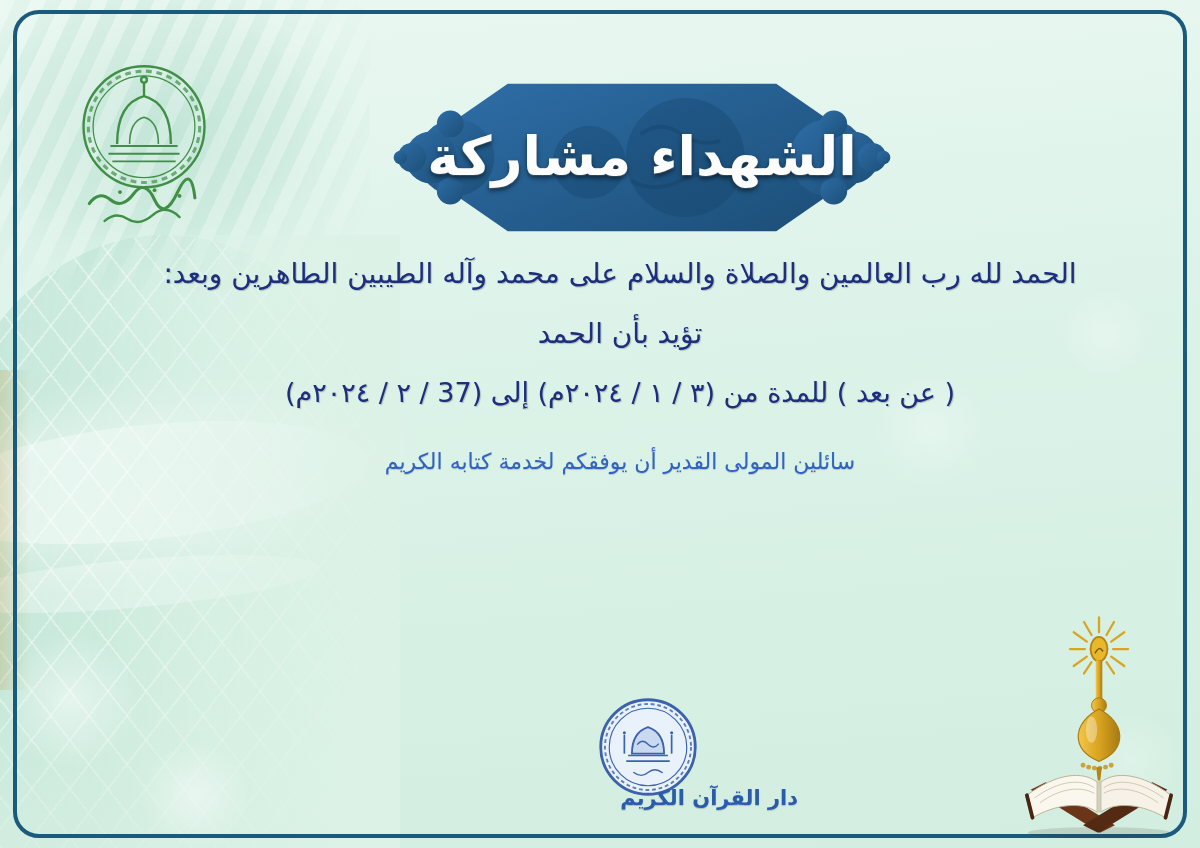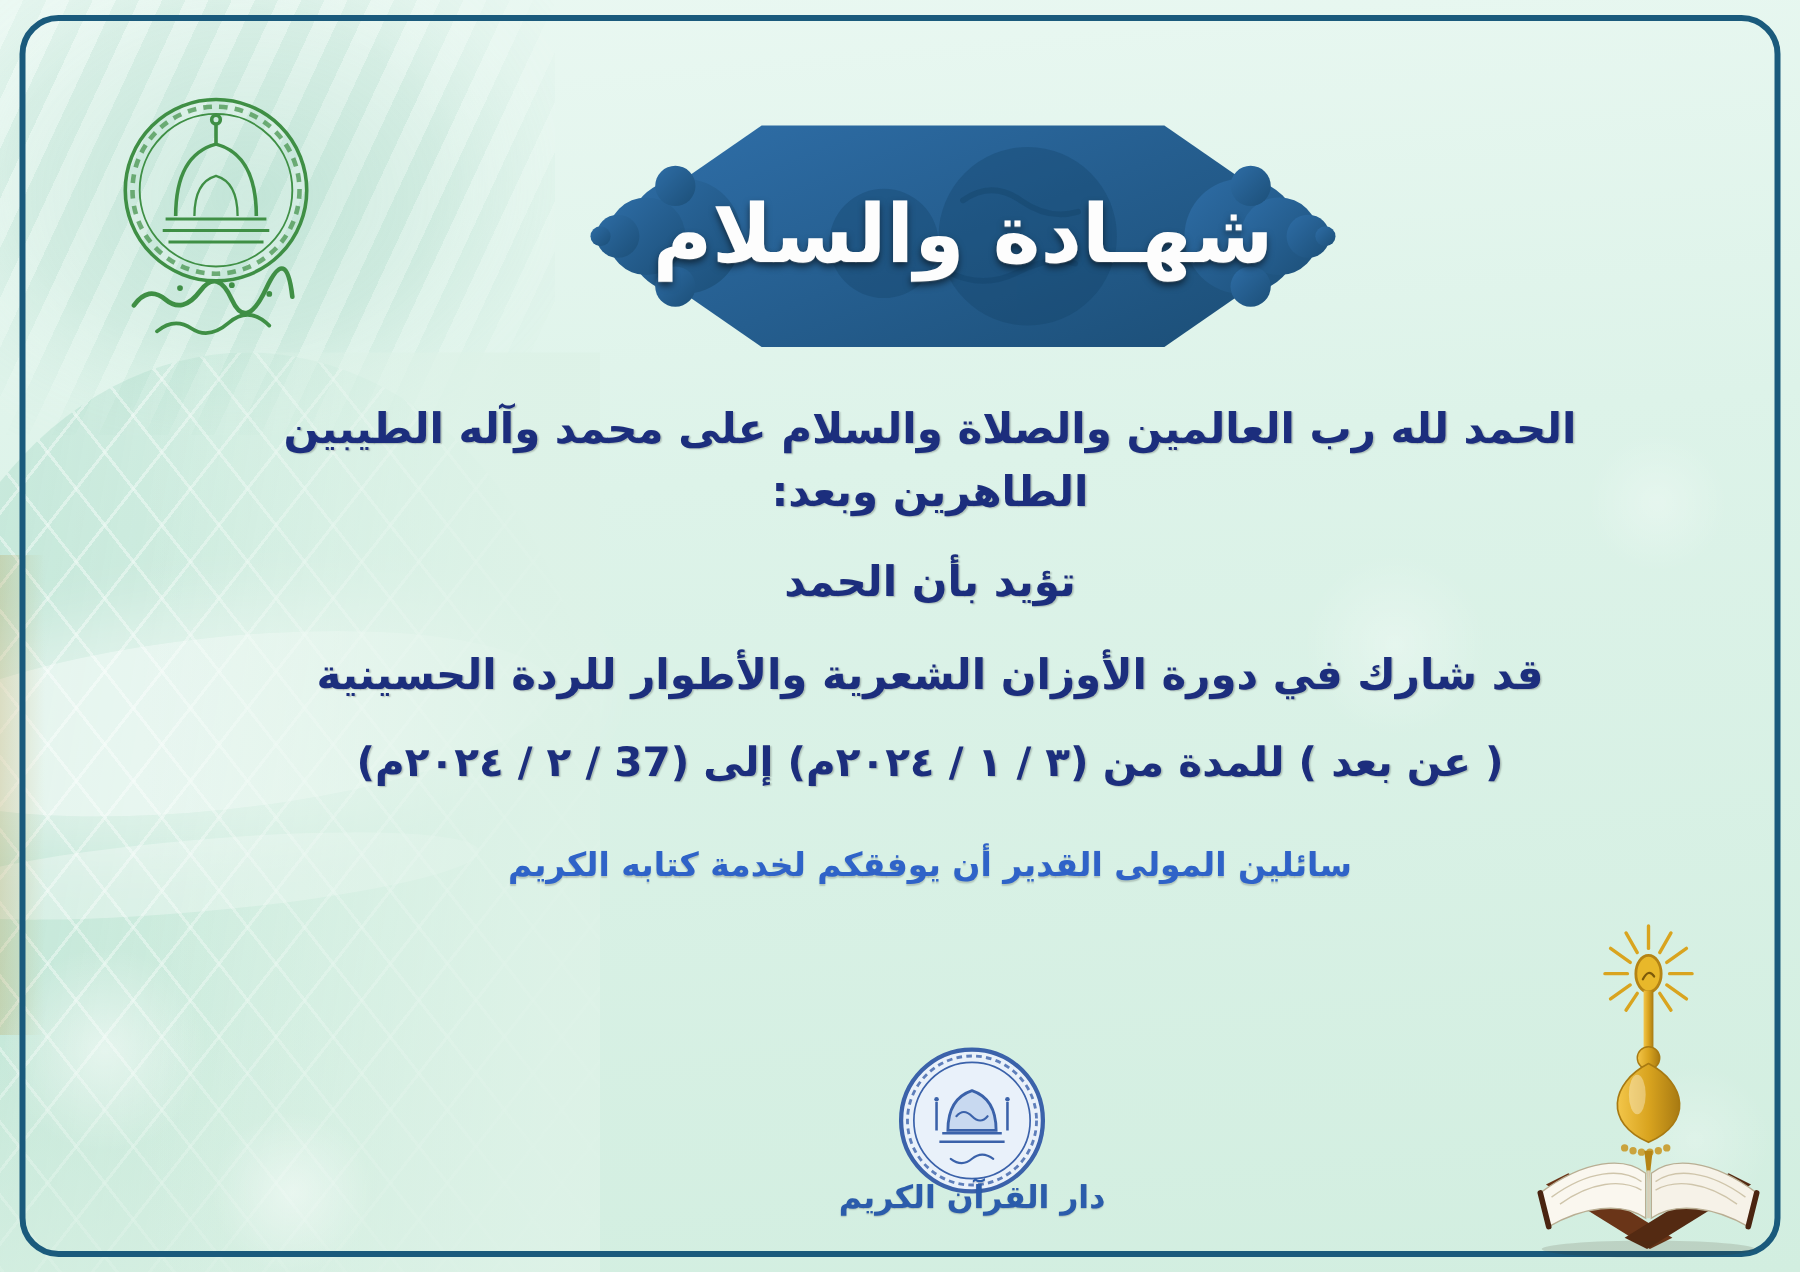--- a/index.html
+++ b/index.html
@@ -42,35 +42,35 @@
   
   .frame{position:absolute;top:10px;left:13px;right:13px;bottom:10px;
     border:4px solid #1a5a7c;border-radius:26px;pointer-events:none;}
   
   .banner{position:absolute;left:392px;top:76px;width:500px;height:170px;}
   .banner-title{position:absolute;left:0;right:0;top:47%;transform:translateY(-50%);
     text-align:center;font-size:54px;font-weight:800;color:#fdfdfd;
     text-shadow:0 3px 5px rgba(0,0,0,.55), 0 1px 0 rgba(255,255,255,.25);}
   
   .content{position:absolute;top:253px;left:150px;width:940px;text-align:center;color:#1c2e7d;}
-  .content p{margin:12px;font-size:28px;font-weight:700;line-height:42px;
+  .content p{margin:0;font-size:28px;font-weight:400;line-height:42px;
     text-shadow:1px 1px 1px rgba(0,0,0,.22);}
   .p-issuer{margin-top:26px !important;}
   .p-certify{margin-top:18px !important;}
   .p-participation{margin-top:20px !important;}
   .p-duration{margin-top:17px !important;font-size:27px !important;}
   .p-prayer{margin-top:32px !important;font-size:22px !important;line-height:32px !important;
     color:#2f63c8;font-weight:700;text-shadow:0 1px 1px rgba(0,0,0,.18) !important;}
   .name-box{margin:10px auto 0;width:400px;height:54px;line-height:54px;border-radius:10px;
     border:2px solid #585858;font-size:29px;font-weight:800;color:#141f66;
     background:linear-gradient(180deg,#f3f8fe 0%,#dbe7fa 45%,#bfd2f3 100%);
     box-shadow:0 2px 4px rgba(0,0,0,.18);text-shadow:1px 1px 1px rgba(0,0,0,.25);}
   
   .seal{position:absolute;left:596px;top:695px;width:104px;height:104px;}
-  .footer-org{position:absolute;left:498px;top:786px;width:300px;text-align:center;
+  .footer-org{position:absolute;left:498px;top:786px;width:300px;
     font-size:21px;font-weight:800;color:#2b5cab;text-shadow:0 1px 1px rgba(0,0,0,.2);}
   .green-emblem{position:absolute;left:58px;top:50px;width:172px;height:192px;}
   .quran{position:absolute;right:12px;bottom:2px;width:178px;height:242px;}
 </style>
 </head>
 <body>
 
 <div class="certificate">
 
   <div class="tl-tint"></div>
@@ -108,21 +108,21 @@
       </g>
       <g fill="#123f63" opacity=".30">
         <circle cx="305" cy="85" r="62"></circle>
           <circle cx="205" cy="90" r="38"></circle>
       </g>
       <g stroke="#123f63" stroke-width="4" fill="none" opacity=".35" stroke-linecap="round">
         <path d="M260,60 q20,-14 40,0 t40,8"></path>
         <path d="M250,110 q24,12 48,0 t40,-6"></path>
       </g>
     </svg>
-    <div class="banner-title">شهـادة والسلام</div>
+    <div class="banner-title">الشهداء مشاركة</div>
   </div>
 
   <svg class="green-emblem" viewBox="0 0 170 200" aria-hidden="true">
     <g stroke="#3f8f45" fill="none" stroke-width="2.5">
       <circle cx="85" cy="80" r="63"></circle>
       <circle cx="85" cy="80" r="53" stroke-width="1.3"></circle>
       <circle cx="85" cy="80" r="58" stroke-width="3.2" stroke-dasharray="6 5" opacity=".7"></circle>
       <path d="M57,98 C57,64 70,52 85,48 C100,52 113,64 113,98"></path>
       <path d="M70,98 C70,78 78,72 85,70 C92,72 100,78 100,98" stroke-width="1.6"></path>
       <line x1="85" y1="48" x2="85" y2="34"></line>
@@ -136,21 +136,20 @@
     <g fill="#3f8f45">
       <circle cx="60" cy="148" r="2"></circle>
         <circle cx="96" cy="146" r="2"></circle>
         <circle cx="122" cy="152" r="2"></circle>
     </g>
   </svg>
 
   <div class="content">
     <p>الحمد لله رب العالمين والصلاة والسلام على محمد وآله الطيبين الطاهرين وبعد:</p>
     <p class="p-certify">تؤيد بأن الحمد</p>
-    <p class="p-participation">قد شارك في دورة الأوزان الشعرية والأطوار للردة الحسينية</p>
     <p class="p-duration">( عن بعد ) للمدة من (٣ / ١ / ٢٠٢٤م) إلى (37 / ٢ / ٢٠٢٤م)</p>
     <p class="p-prayer">سائلين المولى القدير أن يوفقكم لخدمة كتابه الكريم</p>
   </div>
 
   <svg class="seal" viewBox="0 0 110 110" aria-hidden="true">
     <circle cx="55" cy="55" r="50" fill="#e9f1fa" stroke="#3b62aa" stroke-width="3"></circle>
     <circle cx="55" cy="55" r="41" fill="none" stroke="#3b62aa" stroke-width="1.2"></circle>
     <circle cx="55" cy="55" r="45.5" fill="none" stroke="#3b62aa" stroke-width="2" stroke-dasharray="4 3" opacity=".8"></circle>
     <path d="M38,62 C38,44 46,37 55,34 C64,37 72,44 72,62 Z" fill="#c8d9f0" stroke="#3b62aa" stroke-width="2"></path>
     <path d="M34,64 H76 M32,70 H78" stroke="#3b62aa" stroke-width="1.8" fill="none"></path>

